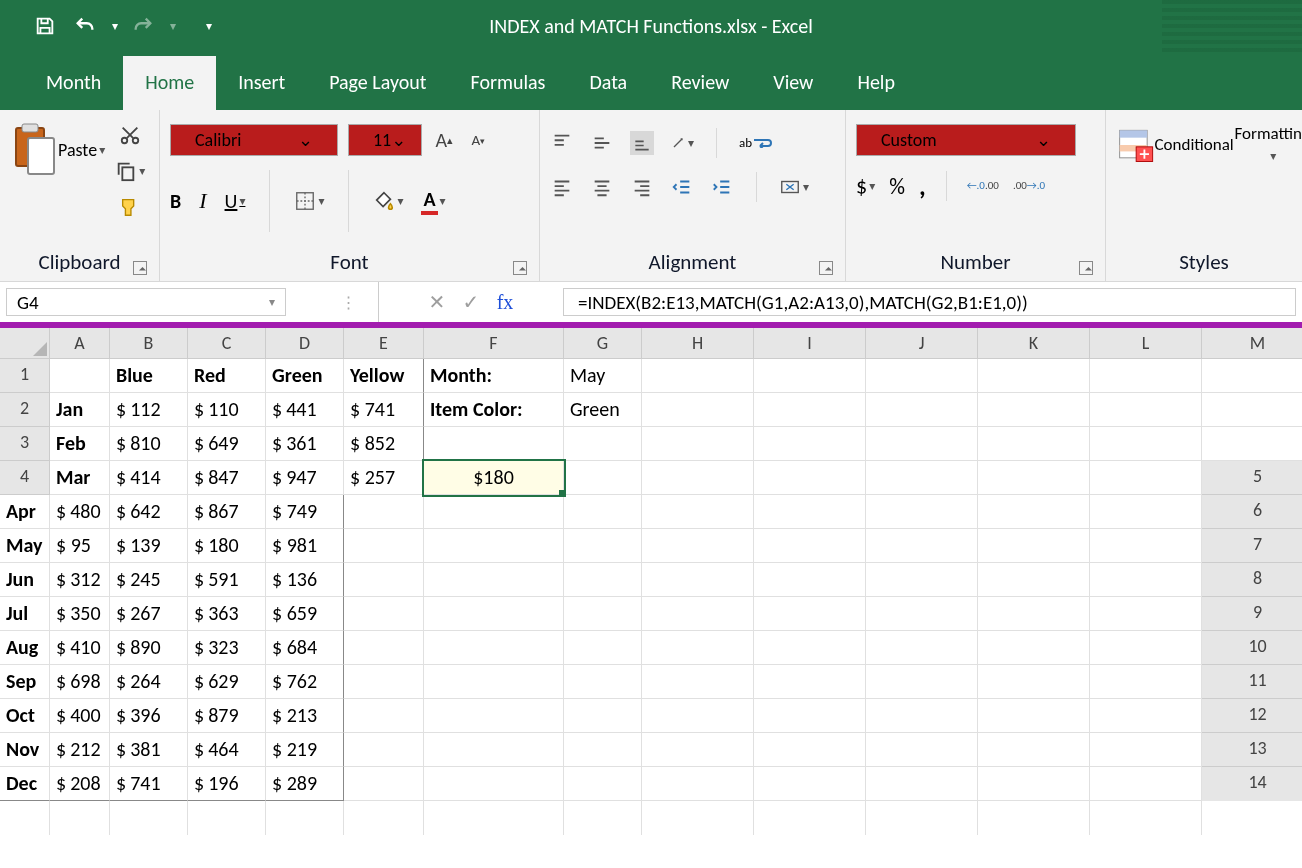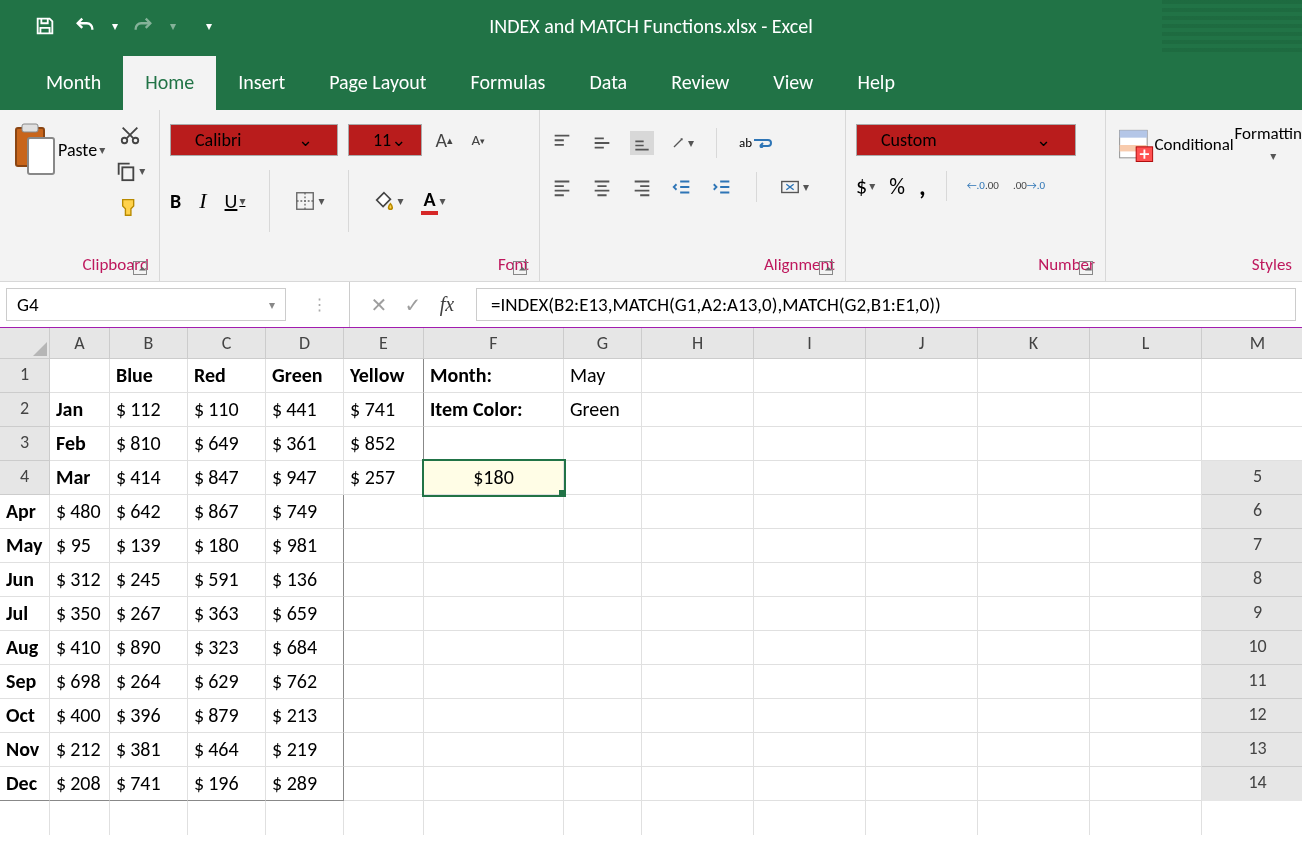--- a/index.html
+++ b/index.html
@@ -15,37 +15,37 @@
   
   .tabs { background:#217346; height:58px; display:flex; align-items:flex-end; padding-left:24px; gap:0; color:#fff;}
   .tab { padding:14px 22px 16px; font-size:20px; cursor:pointer;}
   .tab.active { background:#f3f3f3; color:#217346;}
   .tellme { display:flex; align-items:center; gap:14px; padding-left:18px;}
   .bulb { width:22px; height:22px; border:2px solid #fff; border-radius:50% 50% 48% 48%; position:relative;}
   .bulb:after{content:"";position:absolute;left:50%;bottom:-6px;width:8px;height:4px;background:#fff;transform:translateX(-50%);}
   
   .ribbon { background:#f3f3f3; height:172px; display:flex; border-bottom:1px solid #d8d8d8;}
   .group { border-right:1px solid #d8d8d8; display:flex; flex-direction:column; justify-content:space-between; padding:8px 10px 4px;}
-  .group .label { text-align:right; font-size:17px; color:#be185d; position:relative; padding-bottom:2px;}
+  .group .label { text-align:center; font-size:21px; color:#0f172a; position:relative; padding-bottom:2px;}
   .dlgla { position:absolute; right:2px; bottom:2px; width:14px; height:14px; border:1px solid #888; }
   .dlgla:after{content:"";position:absolute;right:1px;bottom:1px;width:0;height:0;border-left:5px solid transparent;border-top:5px solid #666;transform:rotate(-45deg);}
   .row { display:flex; align-items:center; gap:10px;}
   .btn { cursor:pointer; display:flex; align-items:center; justify-content:center;}
   .ic-sm { width:24px; height:24px; font-size:17px; color:#444;}
   .drop { font-size:12px; color:#555; margin-left:2px;}
   .sep { width:1px; height:62px; background:#d8d8d8; margin:0 6px;}
   .combo { background:#b91c1c; border:1px solid #aaa; height:32px; display:flex; align-items:center; padding:0 24px; font-size:18px; cursor:pointer;}
   .combo .chev { margin-left:auto; }
   
-  .fbar { display:flex; height:46px; border-bottom:1px solid #a21caf; background:#fff;}
+  .fbar { display:flex; height:46px; border-bottom:6px solid #a21caf; background:#fff;gap:29px;}
   .namebox { width:280px; border:1px solid #ccc; margin:6px 4px 6px 6px; display:flex; align-items:center; padding:0 10px; font-size:19px;}
   .namebox .chev{margin-left:auto;color:#888;font-size:12px;}
   .fxbtns { display:flex; align-items:center; padding:0 12px; color:#9e9e9e;}
   .fxbtns span{width:34px;text-align:center;font-size:20px;}
-  .fx-label{font-style:italic;font-family:'Cambria Math',serif;color:#404040;}
+  .fx-label{font-family:'Cambria Math',serif;color:#1d4ed8;}
   .formula { flex:1; border:1px solid #ccc; margin:6px 6px 6px 0; display:flex; align-items:center; padding:0 14px; font-size:19px;}
   
   .sheet { display:grid;
     grid-template-columns:50px 60px 78px 78px 78px 80px 140px 78px 112px 112px 112px 112px 112px 112px;
     font-size:20px; }
   .corner,.colh,.rowh { background:#e6e6e6; border-right:1px solid #ccc; border-bottom:1px solid #ccc; text-align:center; color:#444; font-size:18px; padding:4px 0;}
   .corner { position:relative;}
   .corner:after{content:"";position:absolute;right:2px;bottom:2px;width:0;height:0;border-left:14px solid transparent;border-bottom:14px solid #b6b6b6;}
   .cell { border-right:1px solid #e0e0e0; border-bottom:1px solid #e0e0e0; padding:4px 6px; height:34px; white-space:nowrap;}
   .bold { font-weight:700;}

